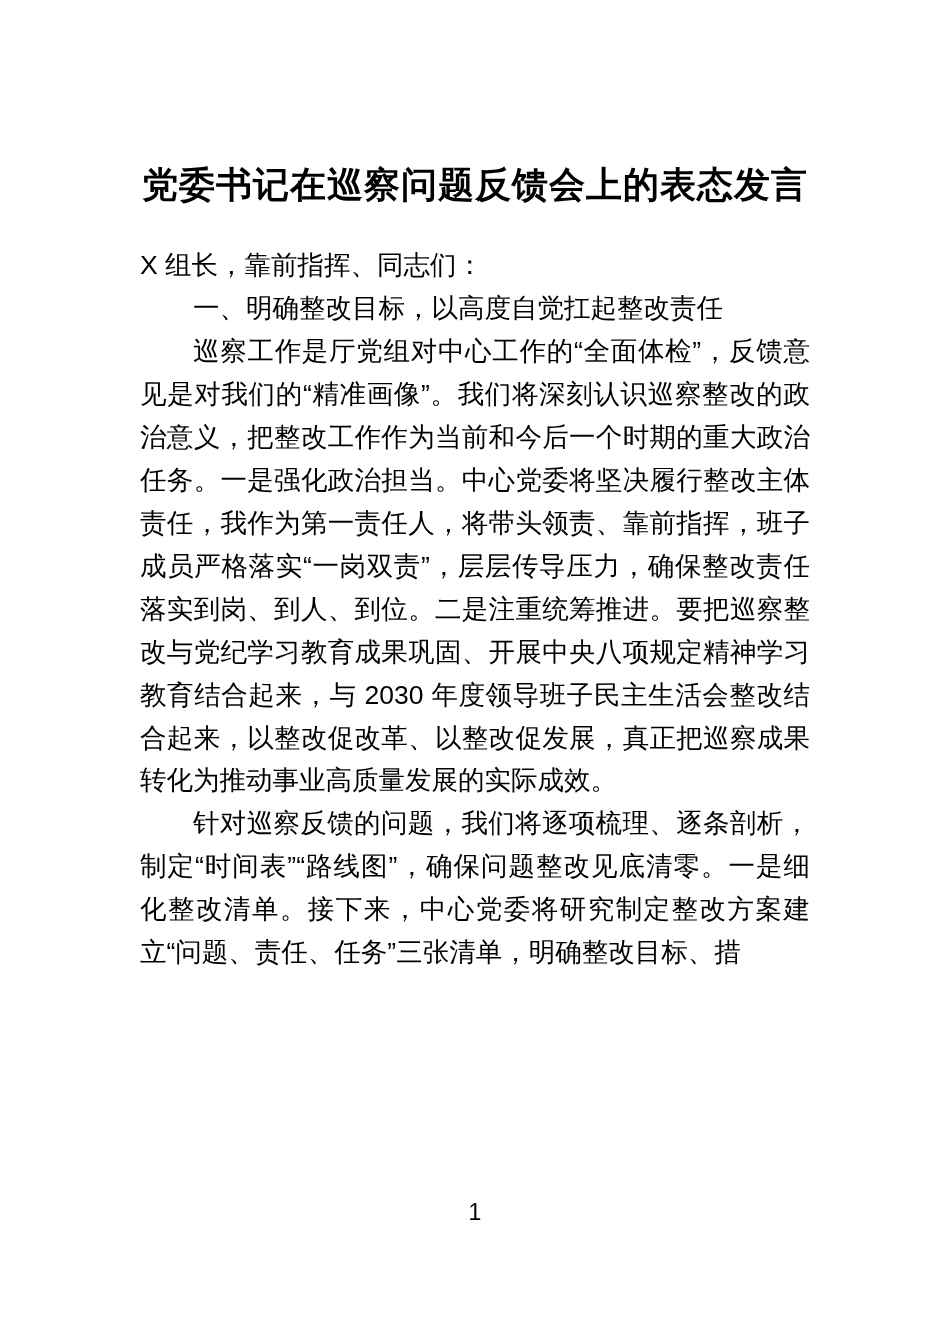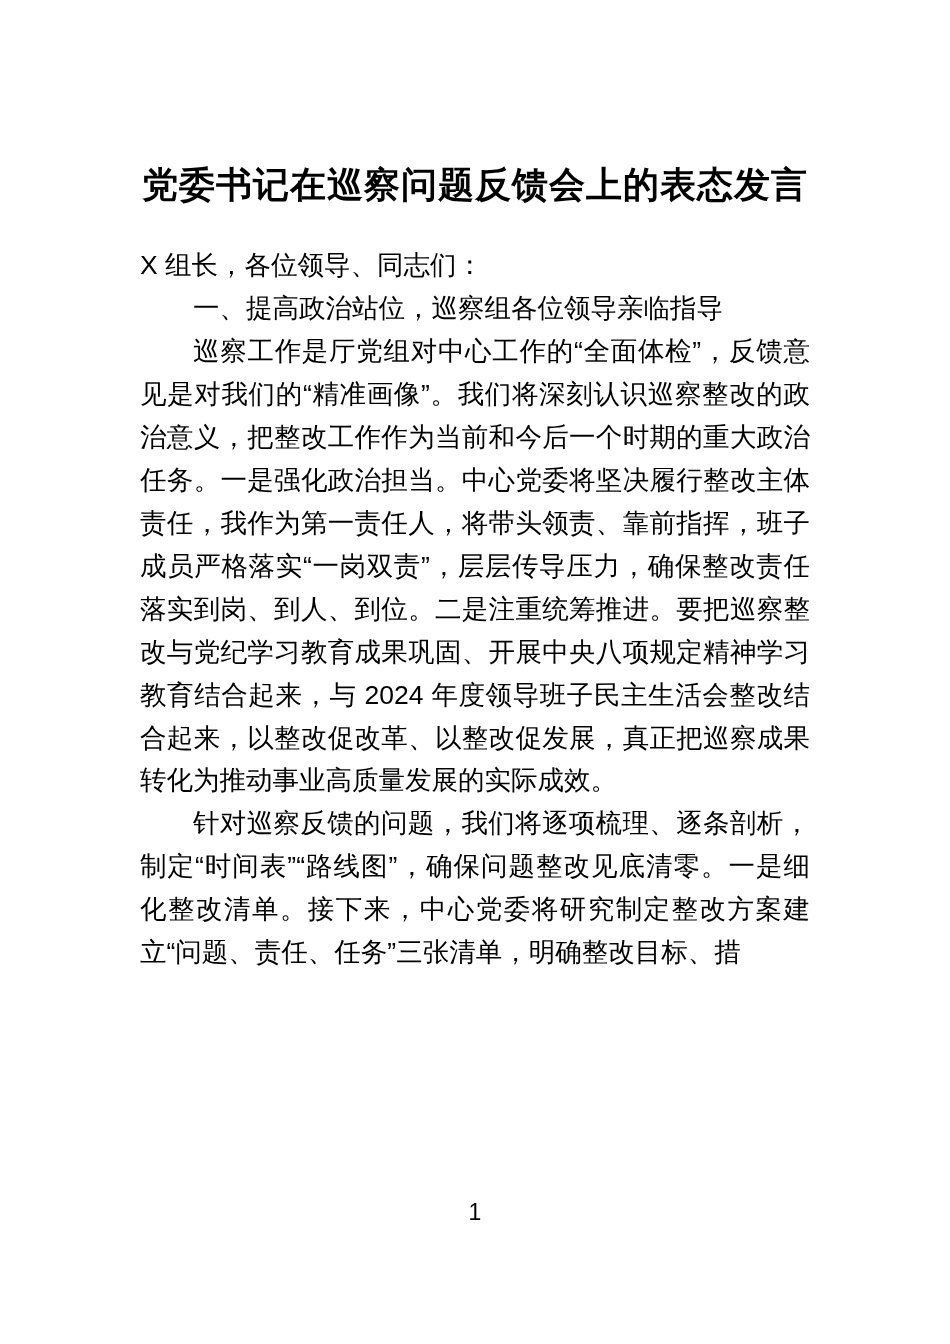--- a/index.html
+++ b/index.html
@@ -58,21 +58,21 @@
   }
 </style>
 </head>
 <body>
 
 <div class="page">
 
   <h1 class="doc-title">党委书记在巡察问题反馈会上的表态发言</h1>
 
   <div class="body-block">
-    <p class="para no-indent">X 组长，各位领导、同志们：</p>
-    <p class="para">一、提高政治站位，巡察组各位领导亲临指导</p>
-    <p class="para">巡察工作是厅党组对中心工作的“全面体检”，反馈意见是对我们的“精准画像”。我们将深刻认识巡察整改的政治意义，把整改工作作为当前和今后一个时期的重大政治任务。一是强化政治担当。中心党委将坚决履行整改主体责任，我作为第一责任人，将带头领责、靠前指挥，班子成员严格落实“一岗双责”，层层传导压力，确保整改责任落实到岗、到人、到位。二是注重统筹推进。要把巡察整改与党纪学习教育成果巩固、开展中央八项规定精神学习教育结合起来，与 2024 年度领导班子民主生活会整改结合起来，以整改促改革、以整改促发展，真正把巡察成果转化为推动事业高质量发展的实际成效。</p>
+    <p class="para no-indent">X 组长，靠前指挥、同志们：</p>
+    <p class="para">一、明确整改目标，以高度自觉扛起整改责任</p>
+    <p class="para">巡察工作是厅党组对中心工作的“全面体检”，反馈意见是对我们的“精准画像”。我们将深刻认识巡察整改的政治意义，把整改工作作为当前和今后一个时期的重大政治任务。一是强化政治担当。中心党委将坚决履行整改主体责任，我作为第一责任人，将带头领责、靠前指挥，班子成员严格落实“一岗双责”，层层传导压力，确保整改责任落实到岗、到人、到位。二是注重统筹推进。要把巡察整改与党纪学习教育成果巩固、开展中央八项规定精神学习教育结合起来，与 2030 年度领导班子民主生活会整改结合起来，以整改促改革、以整改促发展，真正把巡察成果转化为推动事业高质量发展的实际成效。</p>
     <p class="para">针对巡察反馈的问题，我们将逐项梳理、逐条剖析，制定“时间表”“路线图”，确保问题整改见底清零。一是细化整改清单。接下来，中心党委将研究制定整改方案建立“问题、责任、任务”三张清单，明确整改目标、措</p>
   </div>
 
   <div class="page-number">1</div>
 
 </div>
 
 </body></html>

